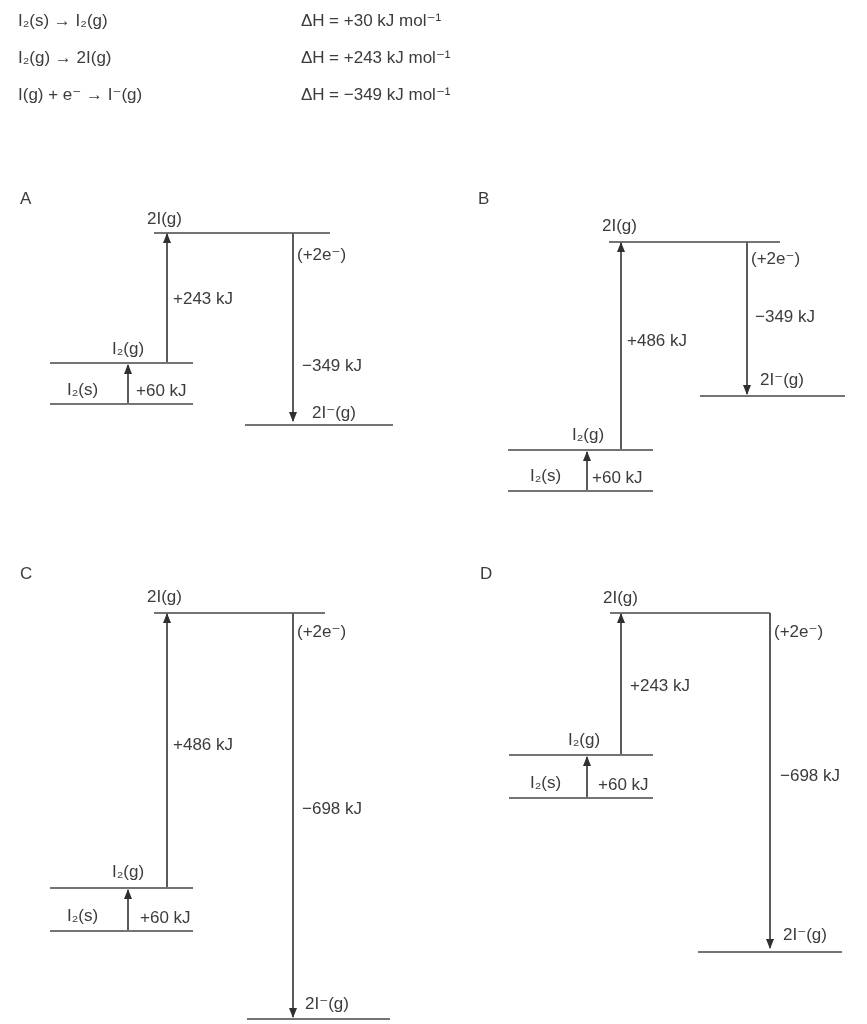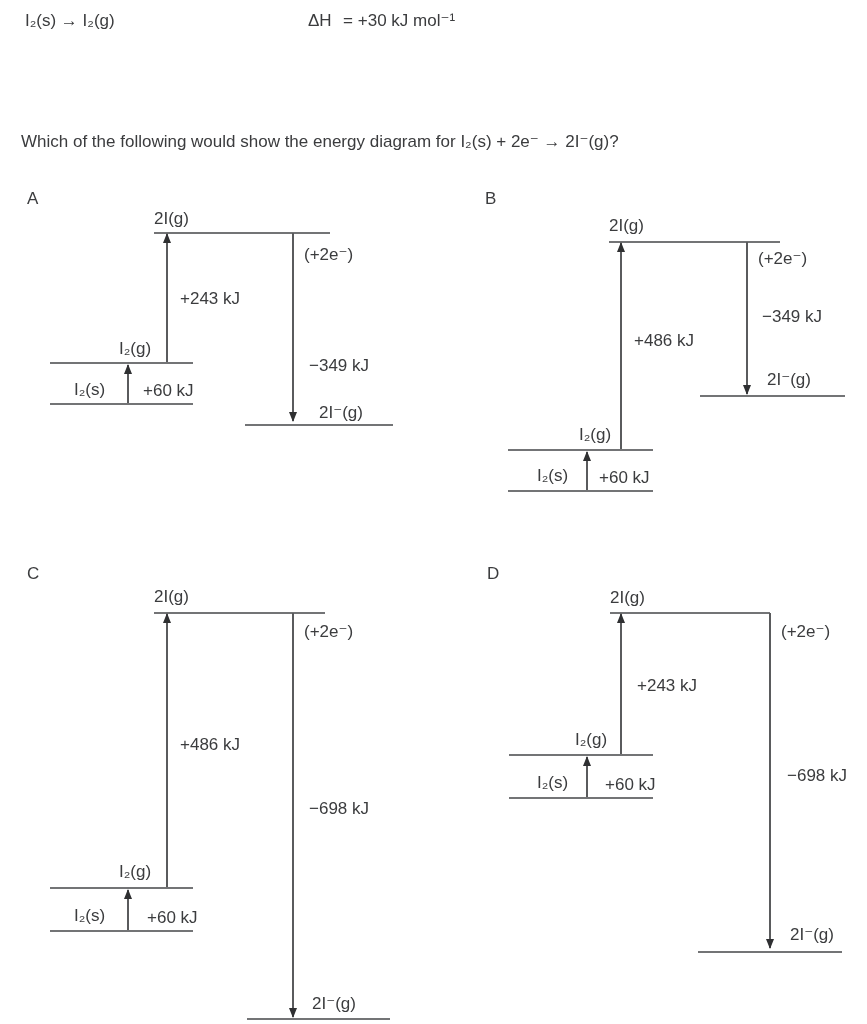--- a/index.html
+++ b/index.html
@@ -9,21 +9,20 @@
     background:#ffffff;
     font-family:"Liberation Sans","DejaVu Sans",sans-serif;
     color:#3b3c3e;
     overflow:hidden;
   }
   .t{
     position:absolute;
     white-space:nowrap;
     font-size:17px;
     line-height:20px;
-    margin-left:7px;
   }
   .it{}
   .lvl{
     position:absolute;
     height:2px;
     background:#737476;
   }
   .arrow{
     position:absolute;
     width:2px;
@@ -45,22 +44,29 @@
 </style>
 </head>
 <body>
 
 <div class="page">
 
   <div class="eqrow" style="top:11px;">
     <span class="t" style="left:0;top:0;">I₂(s) → I₂(g)</span>
     <span class="dh"><span class="t it" style="position:static;">ΔH</span> <span class="t" style="position:static;">= +30 kJ mol⁻¹</span></span>
   </div>
+  <div class="eqrow" style="top:48px;">
+    <span class="t" style="left:0;top:0;">I₂(g) → 2I(g)</span>
+    <span class="dh"><span class="t it" style="position:static;">ΔH</span> <span class="t" style="position:static;">= +243 kJ mol⁻¹</span></span>
+  </div>
+  <div class="eqrow" style="top:85px;">
+    <span class="t" style="left:0;top:0;">I(g) + e⁻ → I⁻(g)</span>
+    <span class="dh"><span class="t it" style="position:static;">ΔH</span> <span class="t" style="position:static;">= −349 kJ mol⁻¹</span></span>
+  </div>
 
-  <span class="t" style="left:14px;top:132px;">Which of the following would show the energy diagram for I₂(s) + 2e⁻ → 2I⁻(g)?</span>
 
   <section>
     <span class="t" style="left:20px;top:189px;">A</span>
 
     <span class="t" style="left:147px;top:209px;">2I(g)</span>
     <div class="lvl" style="left:154px;top:232px;width:176px;"></div>
 
     <div class="arrow up" style="left:166px;top:234px;height:128px;"></div>
     <span class="t" style="left:173px;top:289px;">+243 kJ</span>
 

